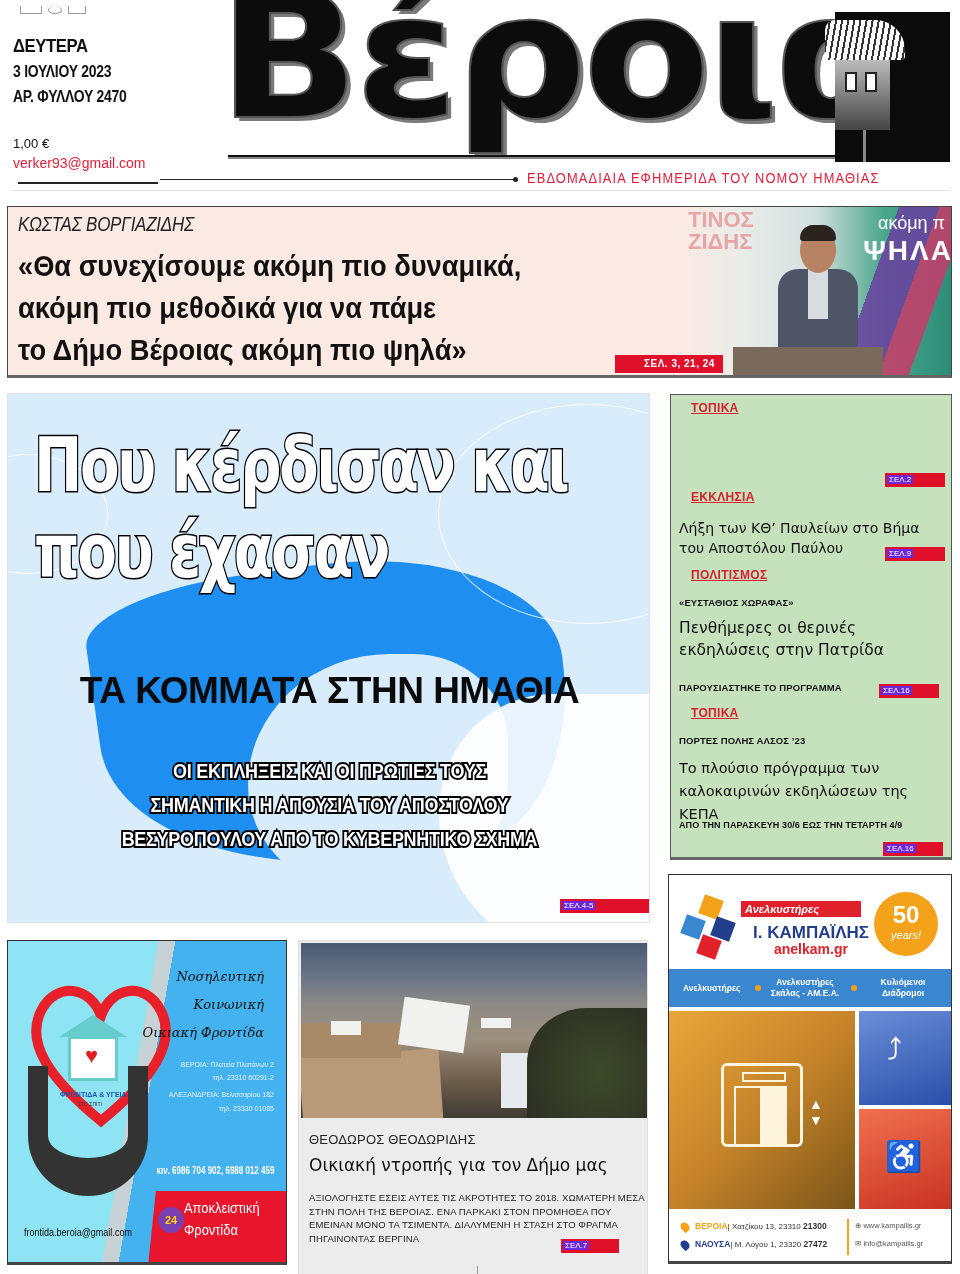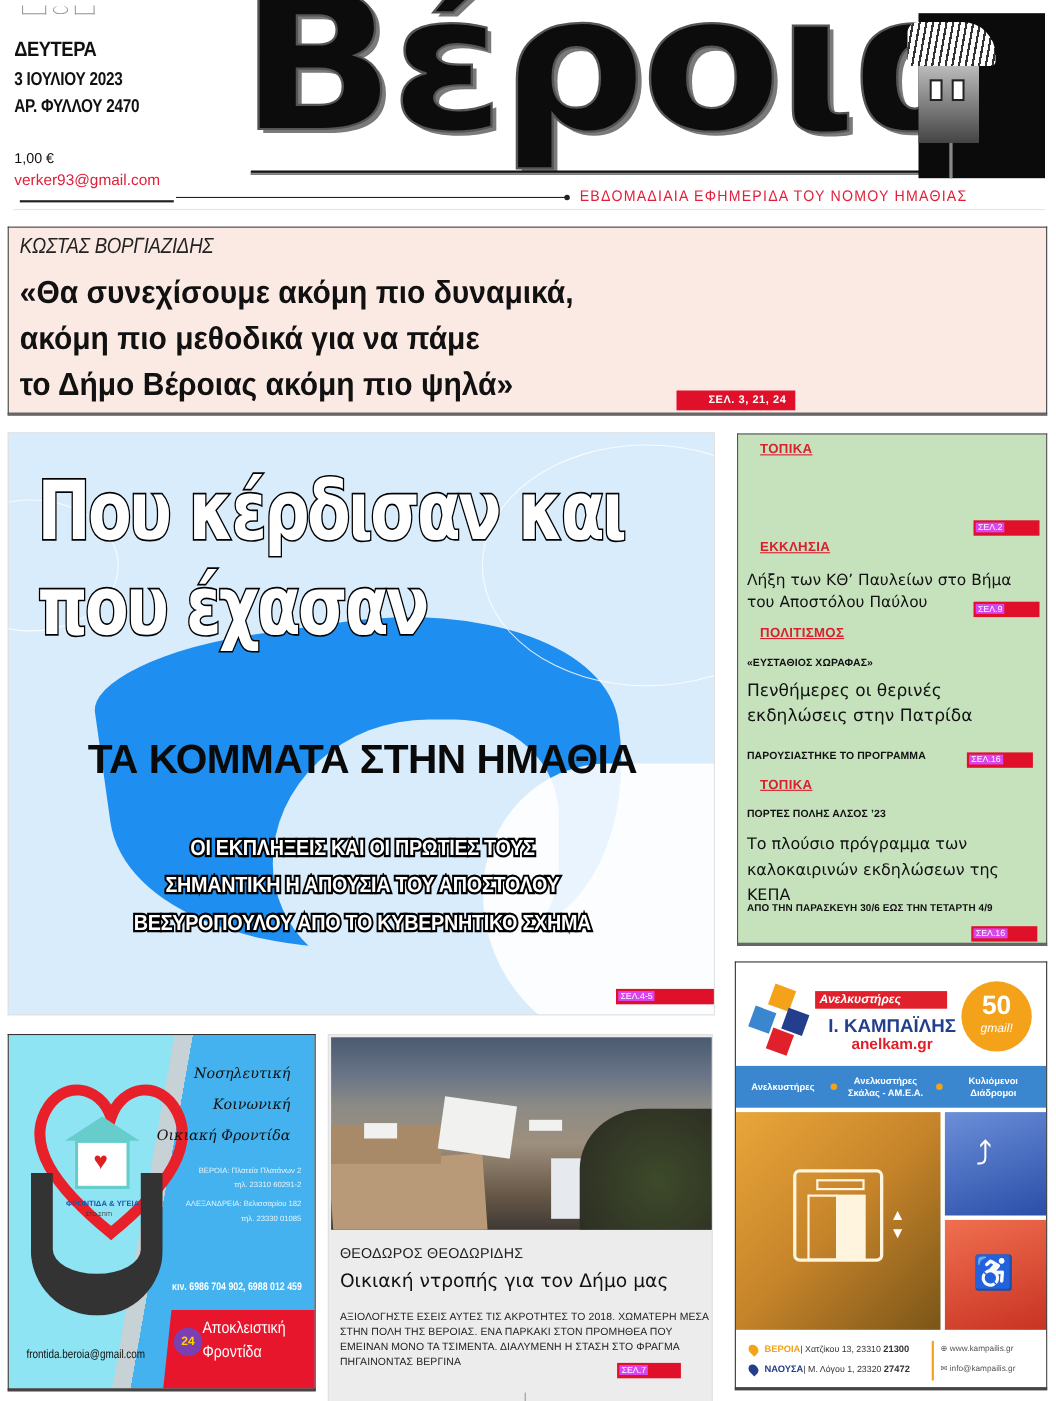--- a/index.html
+++ b/index.html
@@ -71,21 +71,21 @@
   .main-story .h1 { position: absolute; left: 26px; top: 28px;
     font-family: "DejaVu Sans", sans-serif; font-weight: bold; font-size: 74px; line-height: 86px;
     color: #ffffff; letter-spacing: -3px; transform: scaleX(0.78); transform-origin: left;
     -webkit-text-stroke: 3px #000; paint-order: stroke fill; white-space: nowrap; }
   .main-story .h2 { position: absolute; left: 0; width: 643px; top: 276px; text-align: center;
     font-family: "Liberation Sans", sans-serif; font-weight: bold; font-size: 37px; color: #0a0a0a; letter-spacing: -0.5px; }
   .main-story .subs { position: absolute; left: 0; top: 360px; width: 643px; text-align: center; }
   .main-story .subs div { font-family: "Liberation Sans", sans-serif; font-weight: bold; font-size: 20px; line-height: 34px;
     color: #ffffff; -webkit-text-stroke: 4px #000; paint-order: stroke fill; transform: scaleX(0.9); letter-spacing: -0.3px; }
   .sel-bar { position: absolute; height: 14px; background: #e0102a; color: #bbb; font-size: 8px; line-height: 14px; padding-left: 2px; white-space: nowrap; }
-  .sel-bar span { background: #d946ef; color: #fff; padding: 0 2px; }
+  .sel-bar span { background: #6d28d9; color: #fff; padding: 0 2px; }
 
   
   .briefs { position: absolute; left: 670px; top: 394px; width: 282px; height: 466px;
     background: #c6e2bd; border: 1px solid #555; border-bottom: 3px solid #666; }
   .brief-cat { position: absolute; left: 20px; font-size: 12px; font-weight: bold; color: #d8202e; text-decoration: underline; letter-spacing: 0.3px; }
   .brief-kicker { position: absolute; left: 8px; font-size: 9.5px; font-weight: bold; color: #111; letter-spacing: 0.1px; white-space: nowrap; }
   .brief-title { position: absolute; left: 8px; width: 270px; font-family: "DejaVu Sans", sans-serif; font-size: 14px; line-height: 20px; color: #111; }
   .brief-title.big { font-size: 15.5px; line-height: 22px; }
   .briefs .sel-bar { width: 60px; }
 
@@ -180,20 +180,34 @@
   <div class="masthead-bottom-line"></div>
 </header>
 
 <section class="lead">
   <div class="author">ΚΩΣΤΑΣ ΒΟΡΓΙΑΖΙΔΗΣ</div>
   <div class="quote">
     <div>«Θα συνεχίσουμε ακόμη πιο δυναμικά,</div>
     <div>ακόμη πιο μεθοδικά για να πάμε</div>
     <div>το Δήμο Βέροιας ακόμη πιο ψηλά»</div>
   </div>
+  <div class="photo">
+    <div class="stripe"></div>
+    <div class="ghost" style="white-space:pre">ΤΙΝΟΣ
+ΖΙΔΗΣ</div>
+    <div class="slogan1">ακόμη π</div>
+    <div class="slogan2">ΨΗΛΑ</div>
+    <div class="person">
+      <div class="suit"></div>
+        <div class="shirt"></div>
+        <div class="head"></div>
+        <div class="hair"></div>
+    </div>
+    <div class="podium"></div>
+  </div>
   <div class="sel">ΣΕΛ. 3, 21, 24</div>
 </section>
 
 <section class="main-story">
   <div class="map-region"></div>
   <div class="map-region2"></div>
   <div class="map-white"></div>
   <div class="map-line" style="left:430px;top:10px;width:300px;height:220px"></div>
   <div class="map-line" style="left:-60px;top:60px;width:160px;height:120px"></div>
   <div class="h1">
@@ -278,21 +292,21 @@
     <div class="cube" style="left:18px;top:0;background:#f3a21a"></div>
     <div class="cube" style="left:0;top:20px;background:#3b87cf"></div>
     <div class="cube" style="left:30px;top:22px;background:#243e8e"></div>
     <div class="cube" style="left:16px;top:40px;background:#e0202a"></div>
   </div>
   <div class="brand-tag">Ανελκυστήρες</div>
   <div class="name">Ι. ΚΑΜΠΑΪΛΗΣ</div>
   <div class="site">anelkam.gr</div>
   <div class="badge50">
     <span class="n">50</span>
-    <span class="y">gmail!</span>
+    <span class="y">years!</span>
   </div>
   <div class="svc-bar">
     <div class="s" style="left:14px;width:66px">Ανελκυστήρες</div>
     <div class="dot" style="left:86px"></div>
     <div class="s" style="left:96px;width:80px;justify-content:center">Ανελκυστήρες Σκάλας - ΑΜ.Ε.Α.</div>
     <div class="dot" style="left:182px"></div>
     <div class="s" style="left:194px;width:80px;justify-content:center">Κυλιόμενοι Διάδρομοι</div>
   </div>
   <div class="panel-main">
     <div class="lift-icon"></div>

